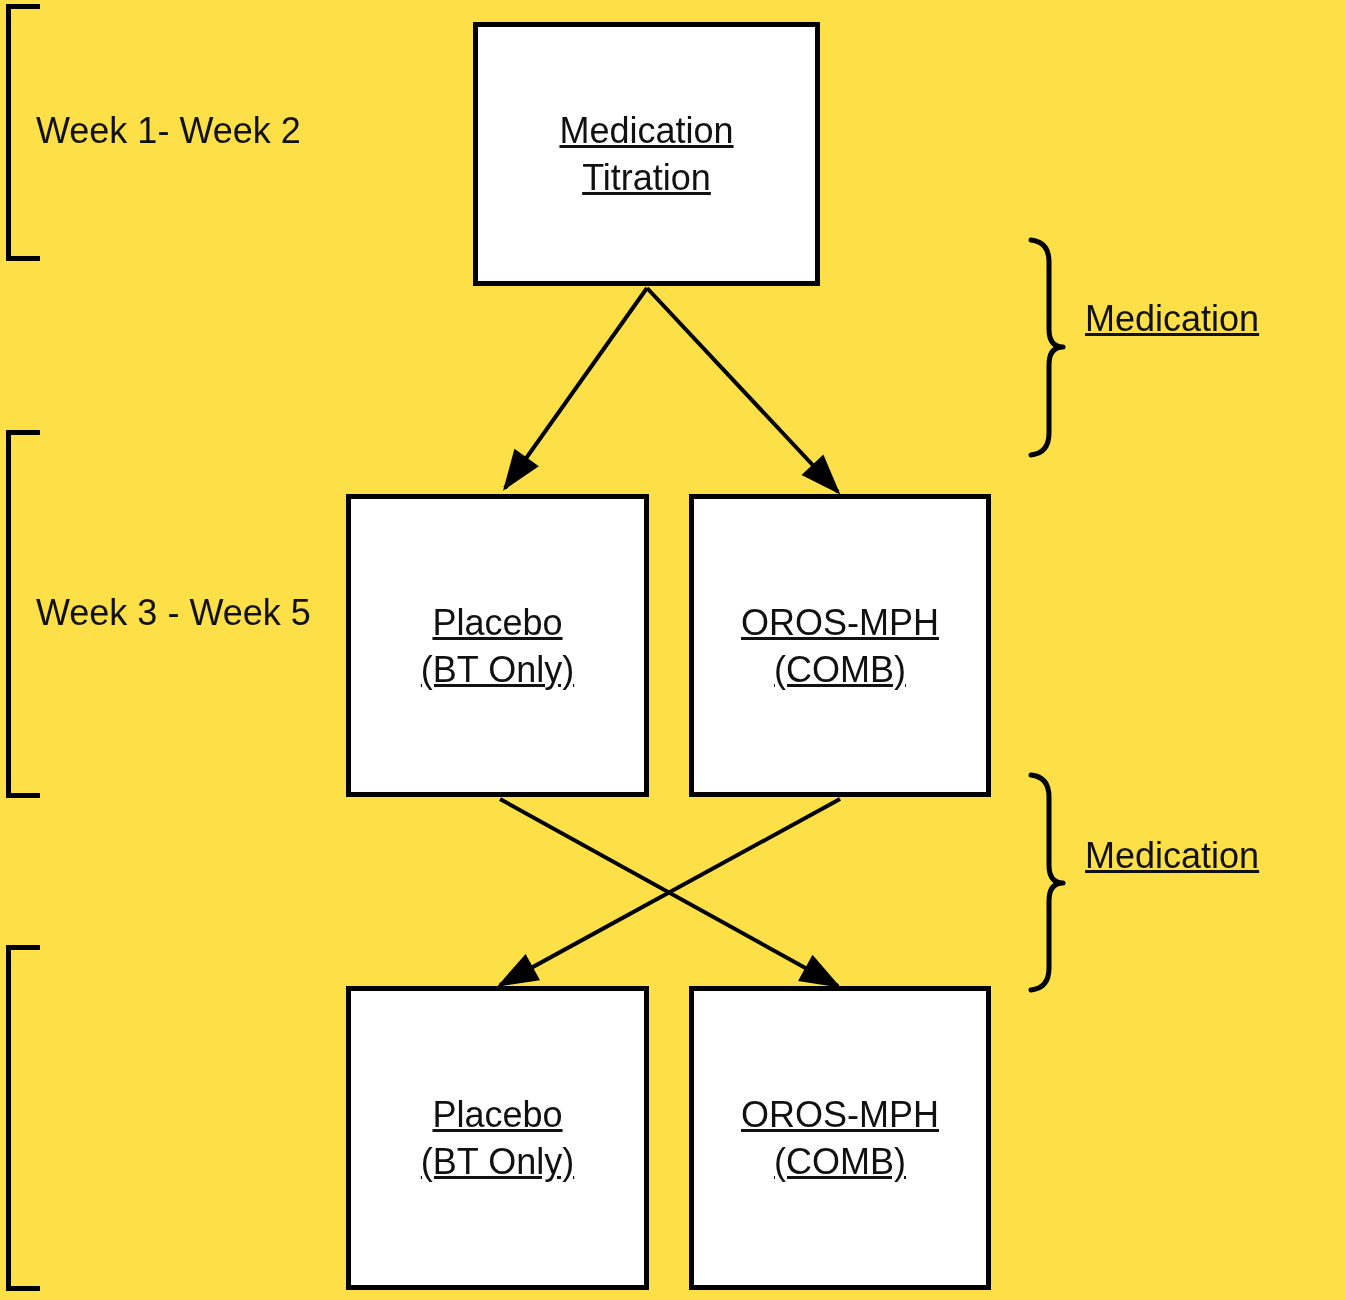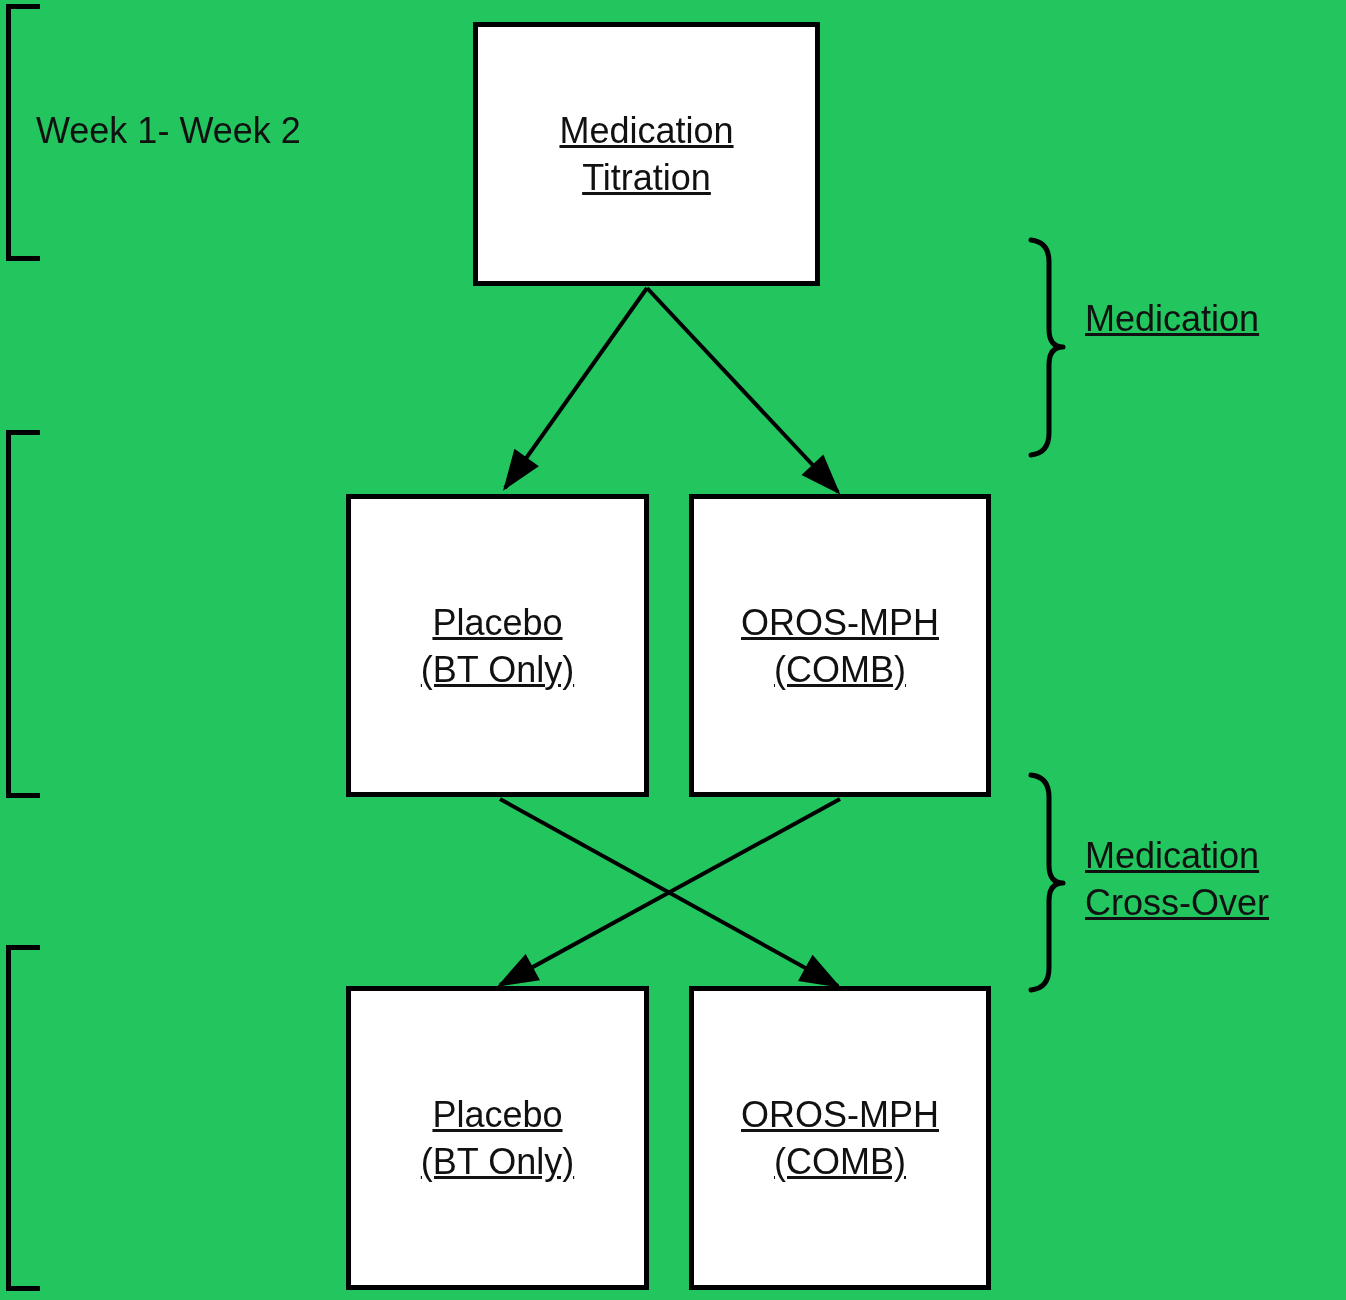--- a/index.html
+++ b/index.html
@@ -4,21 +4,21 @@
 <style>
   html, body {
     margin: 0;
     padding: 0;
     background: #ffffff;
   }
   .diagram {
     position: relative;
     width: 1346px;
     height: 1300px;
-    background: #22c55e;
+    background: #fde047;
     font-family: "Liberation Sans", "DejaVu Sans", sans-serif;
     color: #111111;
     overflow: hidden;
   }
   .layer {
     position: absolute;
     left: 0;
     top: 0;
   }
   .arrow-line {
@@ -102,20 +102,21 @@
 
     <path class="brace-path" d="M 1031 240 Q 1049 242 1049 262 L 1049 329 Q 1049 347 1063 347 Q 1049 347 1049 365 L 1049 433 Q 1049 453 1031 455"></path>
     <path class="brace-path" d="M 1031 775 Q 1049 777 1049 797 L 1049 865 Q 1049 883 1063 883 Q 1049 883 1049 901 L 1049 968 Q 1049 988 1031 990"></path>
   </svg>
 
   <div class="bracket bracket-1"></div>
   <div class="bracket bracket-2"></div>
   <div class="bracket bracket-3"></div>
 
   <div class="week-label week-label-1">Week 1- Week 2</div>
+  <div class="week-label week-label-2">Week 3 - Week 5</div>
 
   <div class="box box-titration">
     <span class="box-line">Medication</span>
     <span class="box-line">Titration</span>
   </div>
 
   <div class="box box-placebo-mid">
     <span class="box-line">Placebo</span>
     <span class="box-line">(BT Only)</span>
   </div>
@@ -134,16 +135,15 @@
     <span class="box-line">OROS-MPH</span>
     <span class="box-line">(COMB)</span>
   </div>
 
   <div class="brace-label brace-label-1">
     <span class="box-line">Medication</span>
   </div>
 
   <div class="brace-label brace-label-2">
     <span class="box-line">Medication</span>
-    <span class="box-line">Cross-Over</span>
   </div>
 
 </div>
 
 </body></html>

